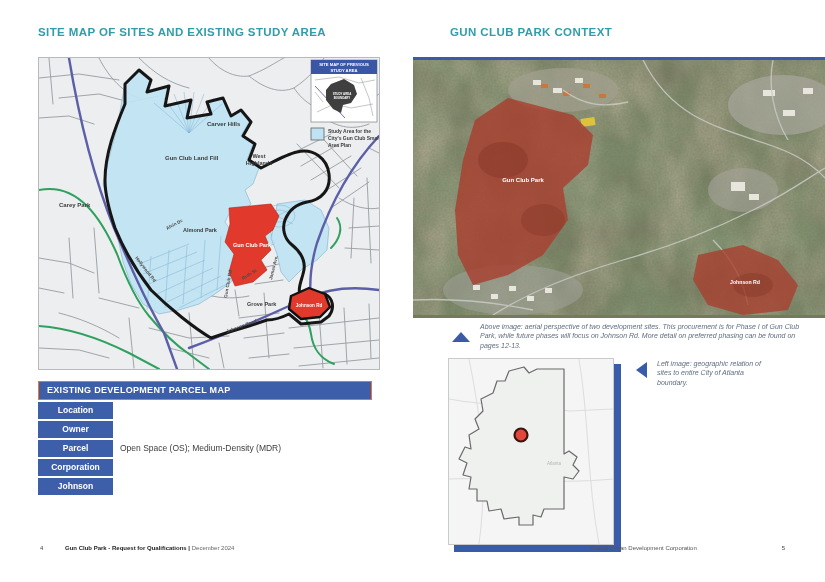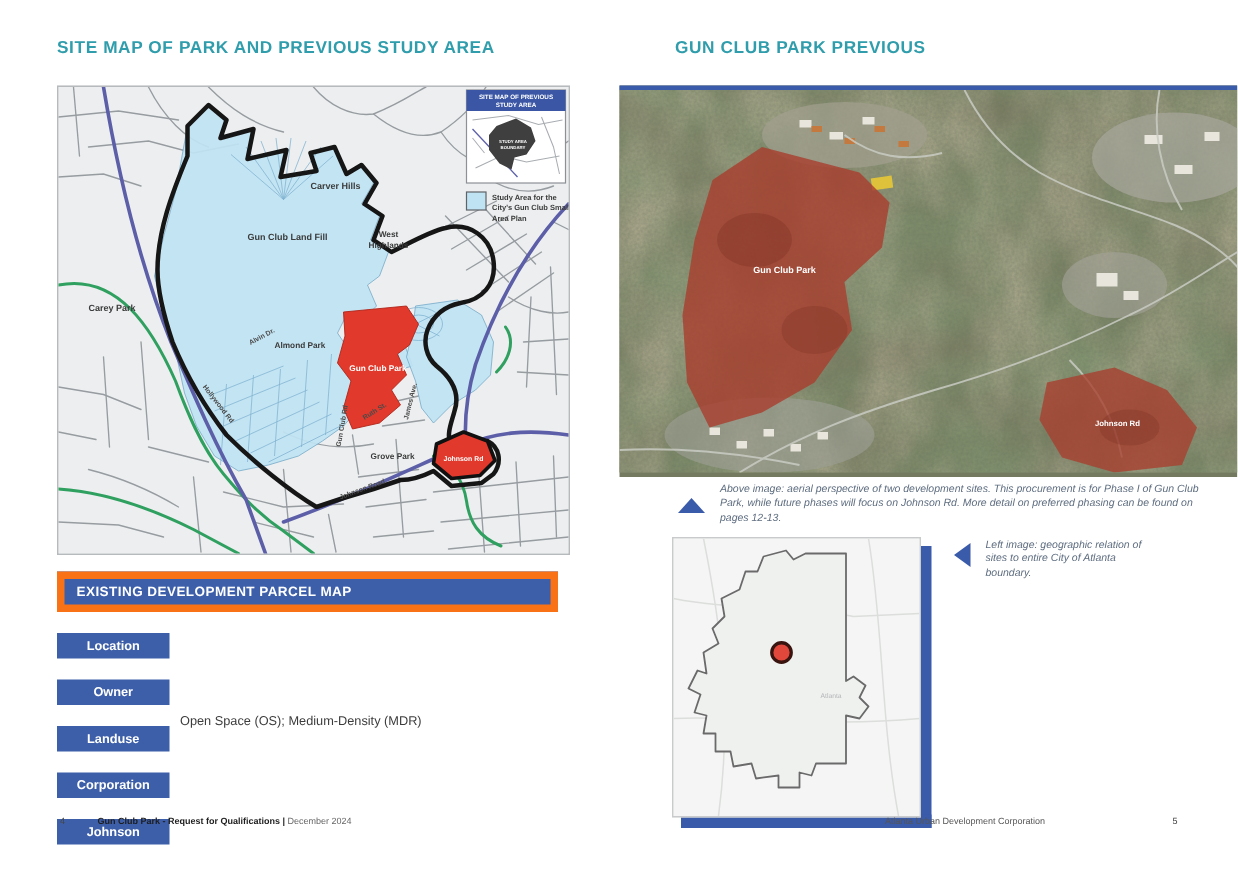--- a/index.html
+++ b/index.html
@@ -5,43 +5,43 @@
   html,body{margin:0;padding:0;}
   body{font-family:"Liberation Sans",sans-serif;background:#ffffff;}
   #page{position:relative;width:825px;height:582px;background:#ffffff;overflow:hidden;}
   .abs{position:absolute;}
   .page-title{font-size:11.5px;font-weight:bold;letter-spacing:.4px;color:#2f9dab;}
   
   #site-map{left:38px;top:57px;width:340px;height:311px;border:1px solid #b7babc;background:#eceeef;}
   
   #parcel-table{left:38px;top:381px;width:334px;}
   .tbl-header{background:#3d5fa9;color:#fff;font-weight:bold;font-size:9px;letter-spacing:.3px;
-              height:17px;line-height:17px;padding-left:8px;border:5px solid #f97316;}
+              height:17px;line-height:17px;padding-left:8px;border:1px solid #f97316;}
   .tbl-row{display:grid;grid-template-columns:75px 1fr;column-gap:7px;margin-top:1.5px;}
   .tbl-label{background:#3d5fa9;color:#fff;font-weight:bold;font-size:8.5px;text-align:center;
-             height:17.5px;line-height:17.5px;margin-top:12px;}
+             height:17.5px;line-height:17.5px;}
   .tbl-value{font-size:8.5px;color:#3c3c3c;height:17.5px;line-height:17.5px;white-space:nowrap;}
   
   .footer{font-size:6px;color:#444;}
   .footer b{color:#1d1d1d;}
   
   #aerial-wrap{left:413px;top:57px;width:412px;height:258px;border-top:3px solid #3a5ba9;background:#747a60;}
   .caption{font-size:7px;font-style:italic;color:#5f6e80;line-height:1.35;}
   .tri-up{width:0;height:0;border-left:9px solid transparent;border-right:9px solid transparent;border-bottom:10px solid #3a5ba9;}
   .tri-left{width:0;height:0;border-top:8px solid transparent;border-bottom:8px solid transparent;border-right:11px solid #3a5ba9;}
   #mini-map-box{left:448px;top:358px;width:164px;height:185px;background:#f4f5f4;border:1px solid #c8cacc;}
   .blue-bar{background:#3a5ba9;}
   svg text{font-family:"Liberation Sans",sans-serif;}
 </style>
 </head>
 <body>
 
 <div id="page">
 
-  <div class="abs page-title" style="left:38px;top:26px;">SITE MAP OF PARK AND PREVIOUS STUDY AREA</div>
+  <div class="abs page-title" style="left:38px;top:26px;">SITE MAP OF SITES AND EXISTING STUDY AREA</div>
 
   <div class="abs" id="site-map">
     <svg width="340" height="311" viewBox="0 0 340 311">
       <rect x="0" y="0" width="340" height="311" fill="#eceeef"></rect>
 
       <g stroke="#979ca1" stroke-width="0.9" fill="none" stroke-linecap="round">
         <path d="M0,20 L40,16 80,22"></path>
           <path d="M10,0 L14,46"></path>
           <path d="M0,60 L30,58 55,66"></path>
         <path d="M20,40 L60,36 90,44 120,38"></path>
@@ -199,38 +199,38 @@
 
   <div class="abs" id="parcel-table">
     <div class="tbl-header">EXISTING DEVELOPMENT PARCEL MAP</div>
     <div class="tbl-row">
       <div class="tbl-label">Location</div>
     </div>
     <div class="tbl-row">
       <div class="tbl-label">Owner</div>
     </div>
     <div class="tbl-row">
-      <div class="tbl-label">Landuse</div>
+      <div class="tbl-label">Parcel</div>
       <div class="tbl-value">Open Space (OS); Medium-Density (MDR)</div>
     </div>
     <div class="tbl-row">
       <div class="tbl-label">Corporation</div>
     </div>
     <div class="tbl-row">
       <div class="tbl-label">Johnson</div>
     </div>
   </div>
 
   <div class="abs footer" style="left:40px;top:545px;">
     <span>4</span>
     <b style="margin-left:20px;">Gun Club Park - Request for Qualifications |</b>
     <span style="color:#666;">December 2024</span>
   </div>
 
-  <div class="abs page-title" style="left:450px;top:26px;">GUN CLUB PARK PREVIOUS</div>
+  <div class="abs page-title" style="left:450px;top:26px;">GUN CLUB PARK CONTEXT</div>
 
   <div class="abs" id="aerial-wrap">
     <svg width="412" height="255" viewBox="0 0 412 255">
       <defs>
         <filter id="patchGreen" x="0" y="0" width="100%" height="100%">
           <feTurbulence type="fractalNoise" baseFrequency="0.015 0.025" numOctaves="3" seed="7"></feTurbulence>
           <feColorMatrix type="matrix" values="0 0 0 0 0.22  0 0 0 0 0.30  0 0 0 0 0.16  0 0 0 1.4 -0.25"></feColorMatrix>
         </filter>
         <filter id="patchTan" x="0" y="0" width="100%" height="100%">
           <feTurbulence type="fractalNoise" baseFrequency="0.025 0.015" numOctaves="3" seed="3"></feTurbulence>

